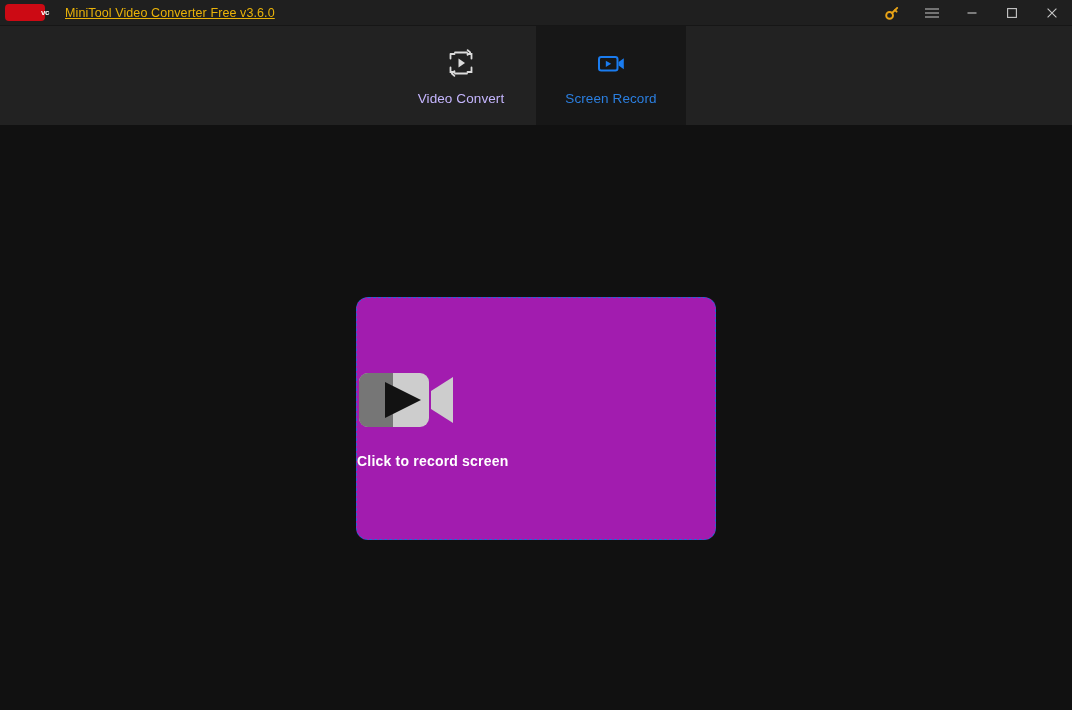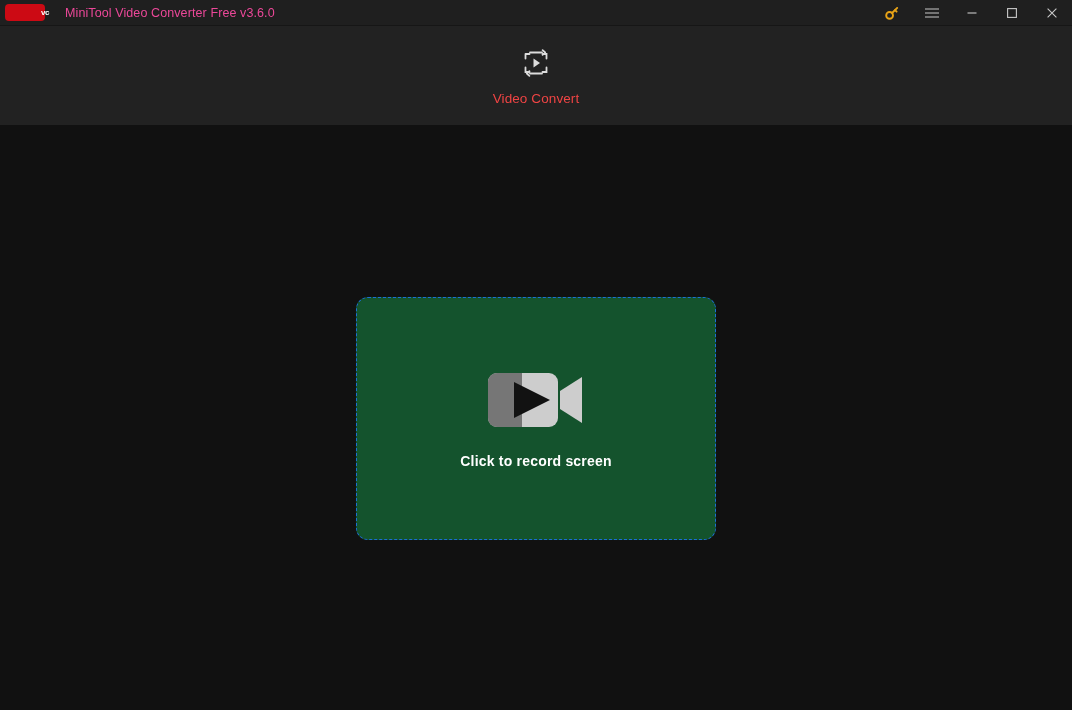--- a/index.html
+++ b/index.html
@@ -38,23 +38,24 @@
   }
   .app-logo span {
     font-size: 8px;
     font-weight: bold;
     color: #ffffff;
     letter-spacing: -0.5px;
     line-height: 1;
   }
   .app-title {
     font-size: 12.5px;
-    color: #ec4899;
+    color: #eab308;
     letter-spacing: 0.1px;
     white-space: nowrap;
+    text-decoration: underline;
   }
   .titlebar-controls {
     position: absolute;
     right: 0;
     top: 0;
     height: 26px;
     display: flex;
     align-items: center;
   }
   .tb-btn {
@@ -94,21 +95,21 @@
   .tab-icon {
     height: 40px;
     display: flex;
     align-items: center;
     justify-content: center;
   }
   .tab-icon svg { display: block; }
   .tab-label {
     margin-top: 8px;
     font-size: 13.5px;
-    color: #ef4444;
+    color: #c4b5fd;
     letter-spacing: 0.1px;
     white-space: nowrap;
   }
   .tab.active .tab-label { color: #2b7fe0; }
 
   
   .content {
     position: relative;
     width: 1072px;
     height: 585px;
@@ -118,24 +119,23 @@
     justify-content: center;
   }
   .dropzone {
     position: absolute;
     left: 356px;
     top: 172px;
     width: 360px;
     height: 243px;
     border: 1px dashed #1b6fd6;
     border-radius: 12px;
-    background: #14532d;
+    background: #a21caf;
     display: flex;
     flex-direction: column;
-    align-items: center;
     justify-content: center;
     cursor: pointer;
   }
   .rec-icon {
     width: 100px;
     height: 62px;
     margin-bottom: 22px;
     position: relative;
   }
   .rec-icon svg { display: block; }
@@ -202,20 +202,30 @@
         <path d="M23.6 2.2 L26.2 4.5 L23.6 6.8" stroke="#dcdcdc" stroke-width="1.8" fill="none" stroke-linecap="round" stroke-linejoin="round"></path>
         <path d="M23.0 25.5 H11.0" stroke="#dcdcdc" stroke-width="1.8" fill="none" stroke-linecap="round"></path>
         <path d="M10.4 23.2 L7.8 25.5 L10.4 27.8" stroke="#dcdcdc" stroke-width="1.8" fill="none" stroke-linecap="round" stroke-linejoin="round"></path>
         <path d="M14.5 10.5 L21.0 15.0 L14.5 19.5 Z" fill="#dcdcdc"></path>
       </svg>
     </div>
     <div class="tab-label">Video Convert</div>
   </div>
 
 
+  <div class="tab active">
+    <div class="tab-icon">
+      <svg width="34" height="30" viewBox="0 0 34 30">
+        <rect x="5.0" y="9.0" width="18.5" height="13.5" rx="2.2" fill="none" stroke="#1a7cf0" stroke-width="2"></rect>
+        <path d="M11.8 12.7 L17.2 15.8 L11.8 18.9 Z" fill="#1a7cf0"></path>
+        <path d="M24.6 14.0 L29.8 10.3 V21.2 L24.6 17.5 Z" fill="#1a7cf0"></path>
+      </svg>
+    </div>
+    <div class="tab-label">Screen Record</div>
+  </div>
 
 
 </div>
 
 <div class="content">
 
   <div class="dropzone">
     <div class="rec-icon">
       <svg width="100" height="62" viewBox="0 0 100 62">
 

